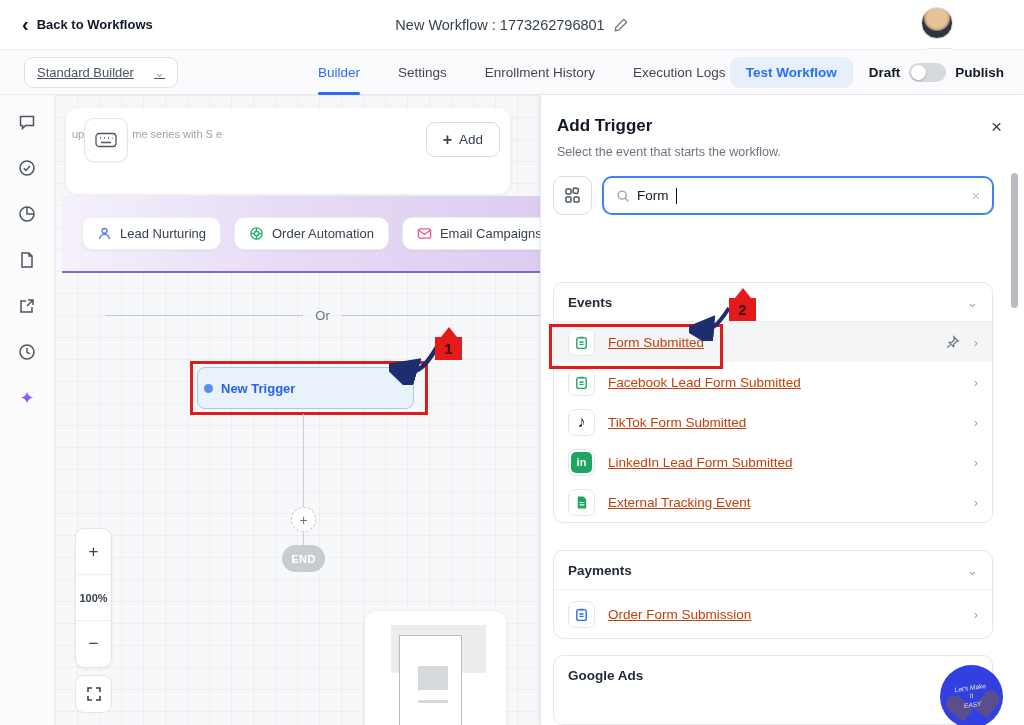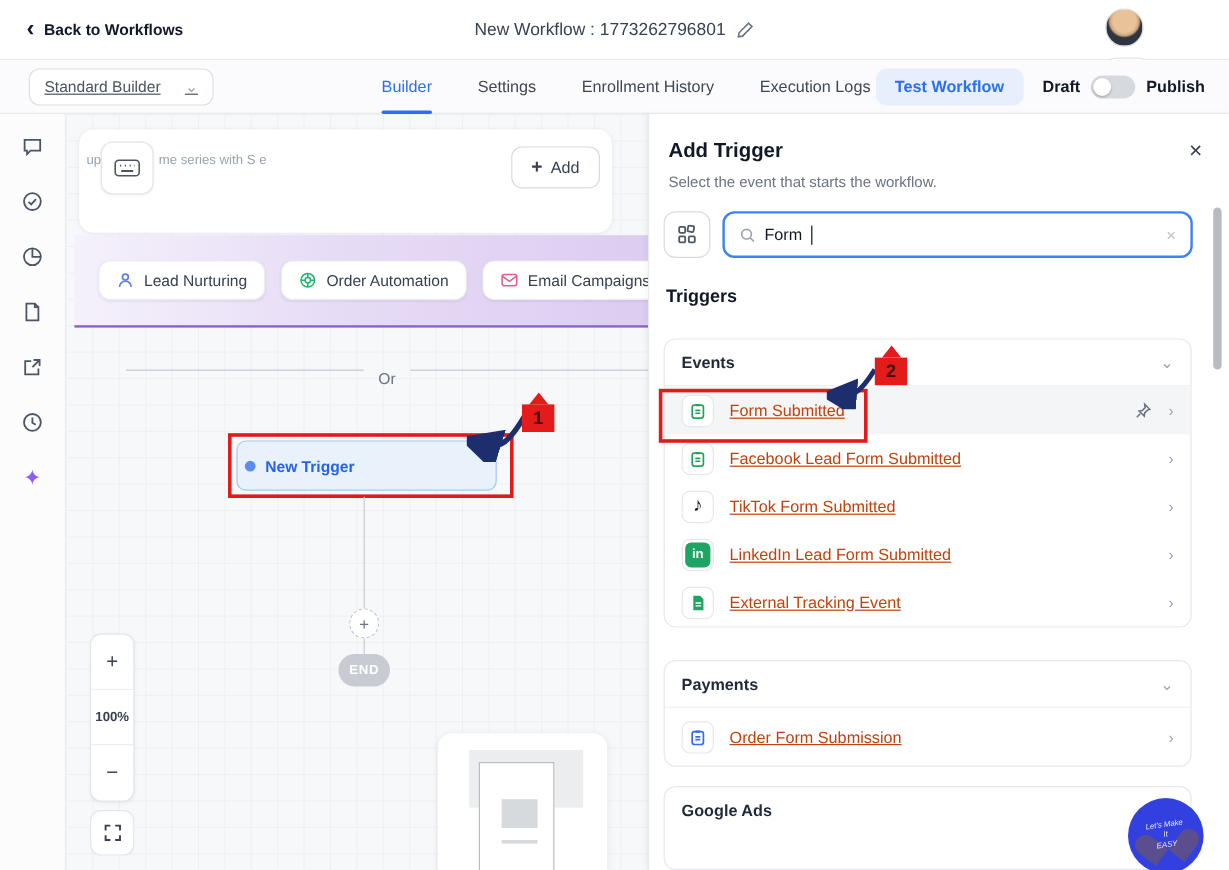--- a/index.html
+++ b/index.html
@@ -45,21 +45,21 @@
 
   .note-card { position:absolute; left:11px; top:13px; width:444px; height:86px; background:#fff; border-radius:12px; box-shadow:0 1px 4px rgba(20,30,50,.08); display:flex; align-items:flex-start; padding:10px 10px 0 6px; }
   .note-prefix,.note-suffix { font-size:11px; color:#9aa3ad; margin-top:10px; }
   .kb-btn { width:44px; height:44px; border:1px solid #e3e5e8; border-radius:10px; background:#fff; display:flex; align-items:center; justify-content:center; color:#4b5563; margin:0 4px 0 0px; box-shadow:0 1px 2px rgba(0,0,0,.05); cursor:pointer; }
   .add-btn { margin-left:auto; margin-top:4px; height:35px; border:1px solid #d7dbe0; border-radius:9px; background:#fff; display:flex; align-items:center; gap:7px; padding:0 16px; font-size:13.5px; color:#374151; font-weight:500; cursor:pointer; }
   .add-plus { font-size:16px; font-weight:600; }
 
   .tag-band { position:absolute; left:7px; top:101px; width:478px; height:77px; background:linear-gradient(90deg,#f5f1fb 0%,#e7dcf6 45%,#dccdf1 100%); border-bottom:2px solid #8a63c9; display:flex; align-items:center; gap:13px; padding:0 0 0 20px; overflow:hidden; }
   .tag-pill { background:#fff; border:1px solid #eceef2; border-radius:10px; height:33px; display:flex; align-items:center; gap:8px; padding:0 14px; font-size:13px; color:#374151; box-shadow:0 1px 2px rgba(30,30,60,.06); white-space:nowrap; cursor:pointer; flex:0 0 auto; }
 
-  .or-row { position:absolute; left:50px; right:0; top:213px; display:flex; align-items:flex-start; gap:12px; color:#6b7280; font-size:13px; }
+  .or-row { position:absolute; left:50px; right:0; top:213px; display:flex; align-items:center; gap:12px; color:#6b7280; font-size:13px; }
   .or-row .ln { flex:1; height:1px; background:#9ca3af; opacity:.55; }
 
   .anno-box1 { position:absolute; left:135px; top:266px; width:238px; height:54px; border:3px solid #e01b1b; }
   .trigger-node { position:absolute; left:142px; top:272px; width:217px; height:42px; background:#e9f1fb; border:1px solid #a9c7e8; border-radius:8px; display:flex; align-items:center; gap:8px; padding:0 6px; cursor:pointer; }
   .trigger-dot { width:9px; height:9px; border-radius:50%; background:#5b8def; }
   .trigger-label { color:#2563eb; font-size:13px; font-weight:700; }
 
   .v-line1 { position:absolute; left:248px; top:319px; width:1px; height:93px; background:#c9cdd3; }
   .plus-node { position:absolute; left:236px; top:412px; width:25px; height:25px; border-radius:50%; border:1px dashed #c3c7ce; background:#fff; color:#6b7280; display:flex; align-items:center; justify-content:center; font-size:14px; cursor:pointer; }
   .v-line2 { position:absolute; left:248px; top:437px; width:1px; height:13px; background:#c9cdd3; }
@@ -353,21 +353,20 @@
         <svg width="14" height="14" viewBox="0 0 16 16" fill="none" stroke="#9ca3af" stroke-width="1.6">
             <circle cx="7" cy="7" r="4.6"></circle>
             <path d="M10.5 10.5L14 14"></path>
           </svg>
         <span class="search-text">Form</span>
         <span class="caret"></span>
         <span class="search-clear">×</span>
       </div>
     </div>
 
-    <div class="triggers-head">Triggers</div>
 
     <div class="group-card" style="top:187px;">
       <div class="group-head">
         <span class="group-label">Events</span>
         <span class="group-dd">⌄</span>
       </div>
       <div class="item-row hl">
         <span class="item-icon">
           <svg width="15" height="15" viewBox="0 0 16 16" fill="none" stroke="#1fa463" stroke-width="1.5">
               <rect x="3" y="2.8" width="10" height="11.5" rx="2"></rect>

